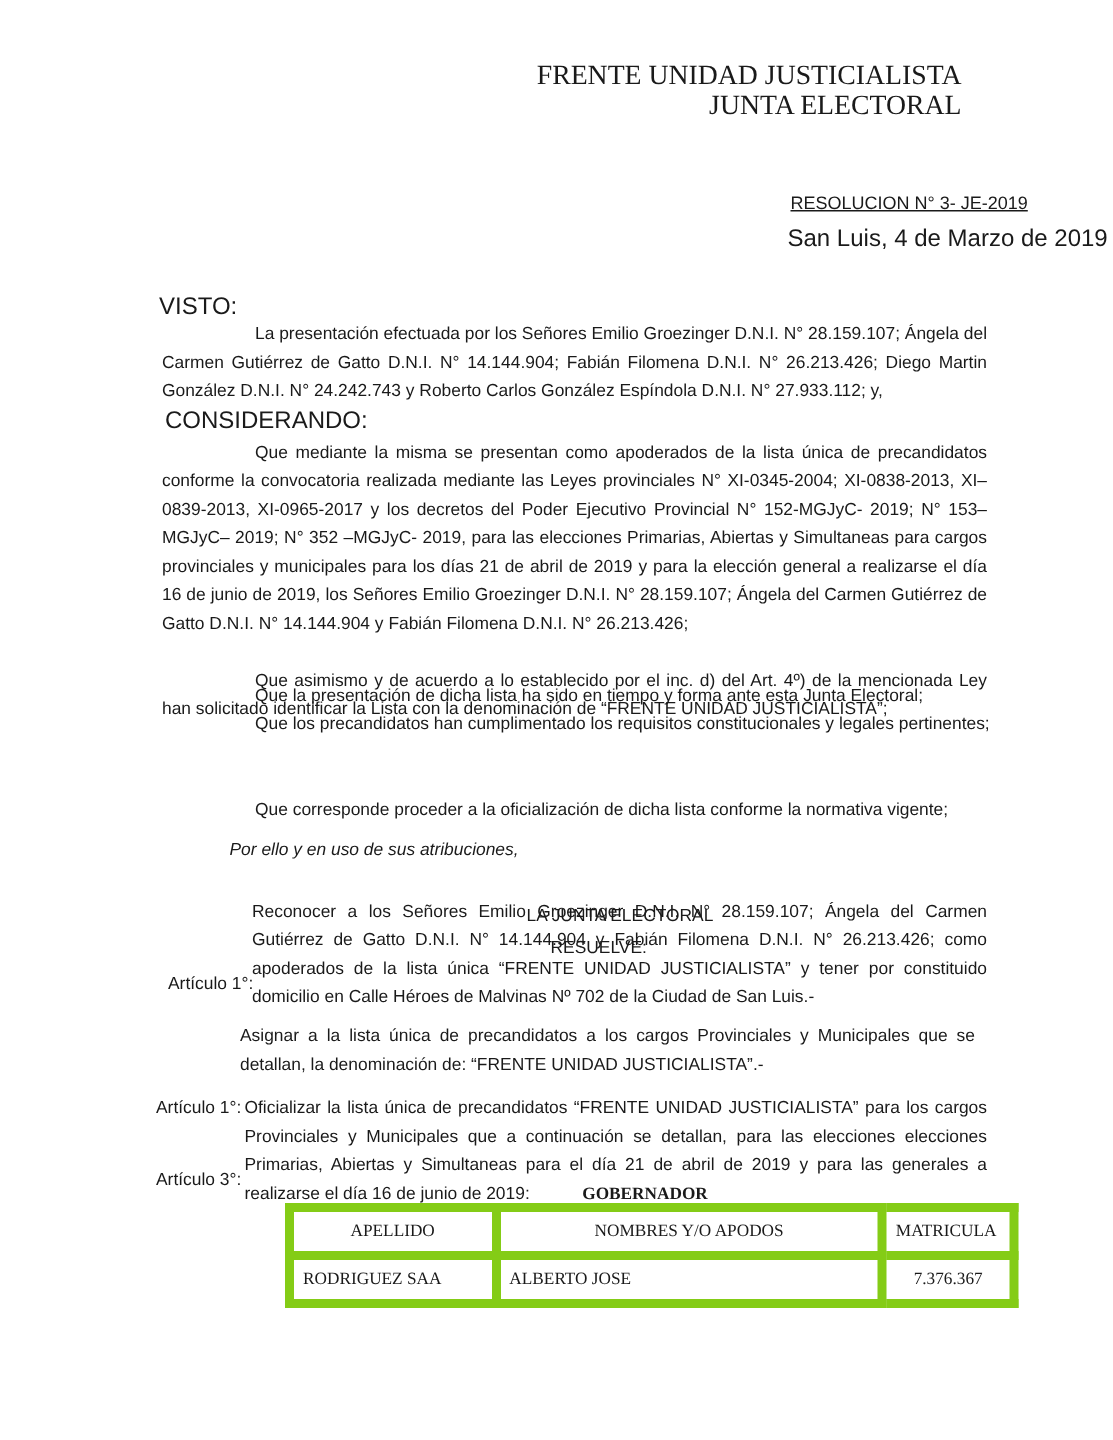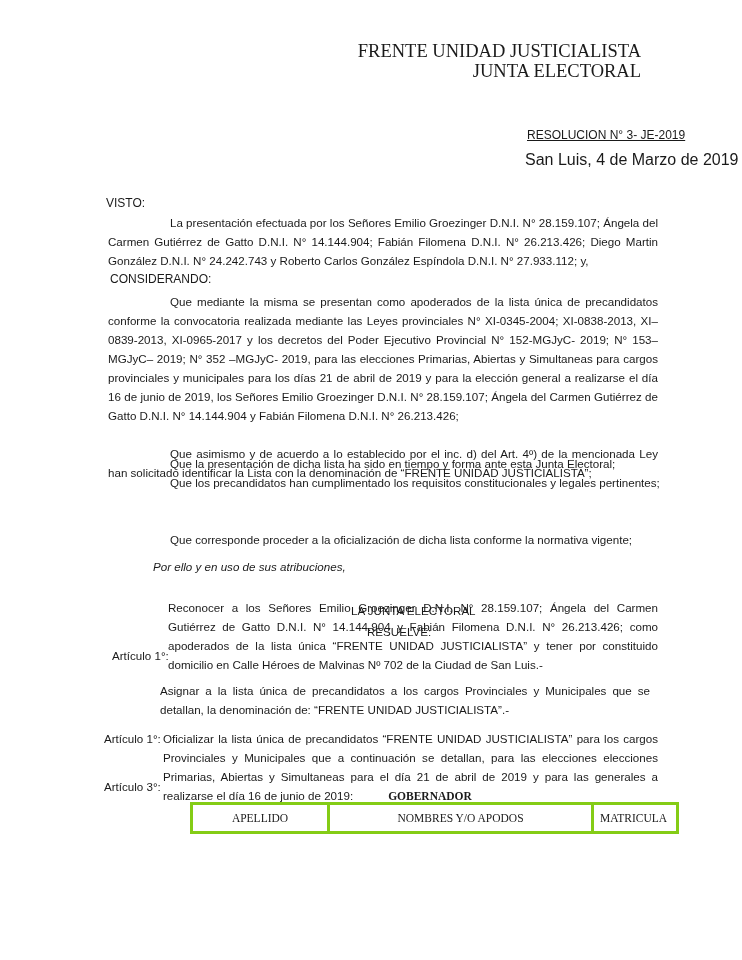--- a/index.html
+++ b/index.html
@@ -3,26 +3,26 @@
 <meta charset="utf-8">
 <style>
   html, body { margin: 0; padding: 0; background: #ffffff; }
   body { width: 742px; height: 960px; position: relative; overflow: hidden; color: #1a1a1a; }
   .serif { font-family: "Liberation Serif", "DejaVu Serif", serif; }
   .sans { font-family: "Liberation Sans", "DejaVu Sans", sans-serif; }
   .abs { position: absolute; }
   .header { left: 0; width: 641px; text-align: right; font-size: 18.5px; line-height: 22px; }
   .res-title { left: 527px; top: 128px; font-size: 12px; text-decoration: underline; }
   .res-date { left: 525px; top: 151px; font-size: 16px; }
-  .label { font-size: 12px; }
+  .label { font-size: 16px; }
   .para { font-size: 11.6px; line-height: 19px; text-align: justify; text-align-last: left; }
   .line { font-size: 11.6px; line-height: 19px; white-space: nowrap; margin-top: 48px; }
   .indent { text-indent: 62px; }
   table.gov { border-collapse: collapse; font-size: 11.5px; }
-  table.gov td { border: 3px solid #84cc16; height: 26px; padding: 0 6px; }
+  table.gov td { border: 6px solid #84cc16; height: 26px; padding: 0 6px; }
   .gov-title { font-weight: bold; font-size: 11.5px; }
 </style>
 </head>
 <body>
 
 <div class="abs header serif" style="top:40px;">FRENTE UNIDAD JUSTICIALISTA</div>
 <div class="abs header serif" style="top:60px;">JUNTA ELECTORAL</div>
 
 <div class="abs res-title sans">RESOLUCION N° 3- JE-2019</div>
 <div class="abs res-date sans">San Luis, 4 de Marzo de 2019</div>
@@ -54,14 +54,19 @@
 <div class="abs para sans" style="left:163px; top:729px; width:495px;">Oficializar la lista única de precandidatos “FRENTE UNIDAD JUSTICIALISTA” para los cargos Provinciales y Municipales que a continuación se detallan, para las elecciones elecciones Primarias, Abiertas y Simultaneas para el día 21 de abril de 2019 y para las generales a realizarse el día 16 de junio de 2019:</div>
 
 <div class="abs gov-title serif" style="left:170px; top:790px; width:520px; text-align:center;">GOBERNADOR</div>
 <table class="abs gov serif" style="left:190px; top:802px; width:489px;">
   <tbody>
       <tr>
     <td style="width:124px; text-align:center;">APELLIDO</td>
     <td style="width:255px; text-align:center;">NOMBRES Y/O APODOS</td>
     <td style="width:70px; text-align:left;">MATRICULA</td>
   </tr>
+  <tr>
+    <td>RODRIGUEZ SAA</td>
+    <td>ALBERTO JOSE</td>
+    <td style="text-align:center;">7.376.367</td>
+  </tr>
 </tbody>
   </table>
 
 </body></html>

